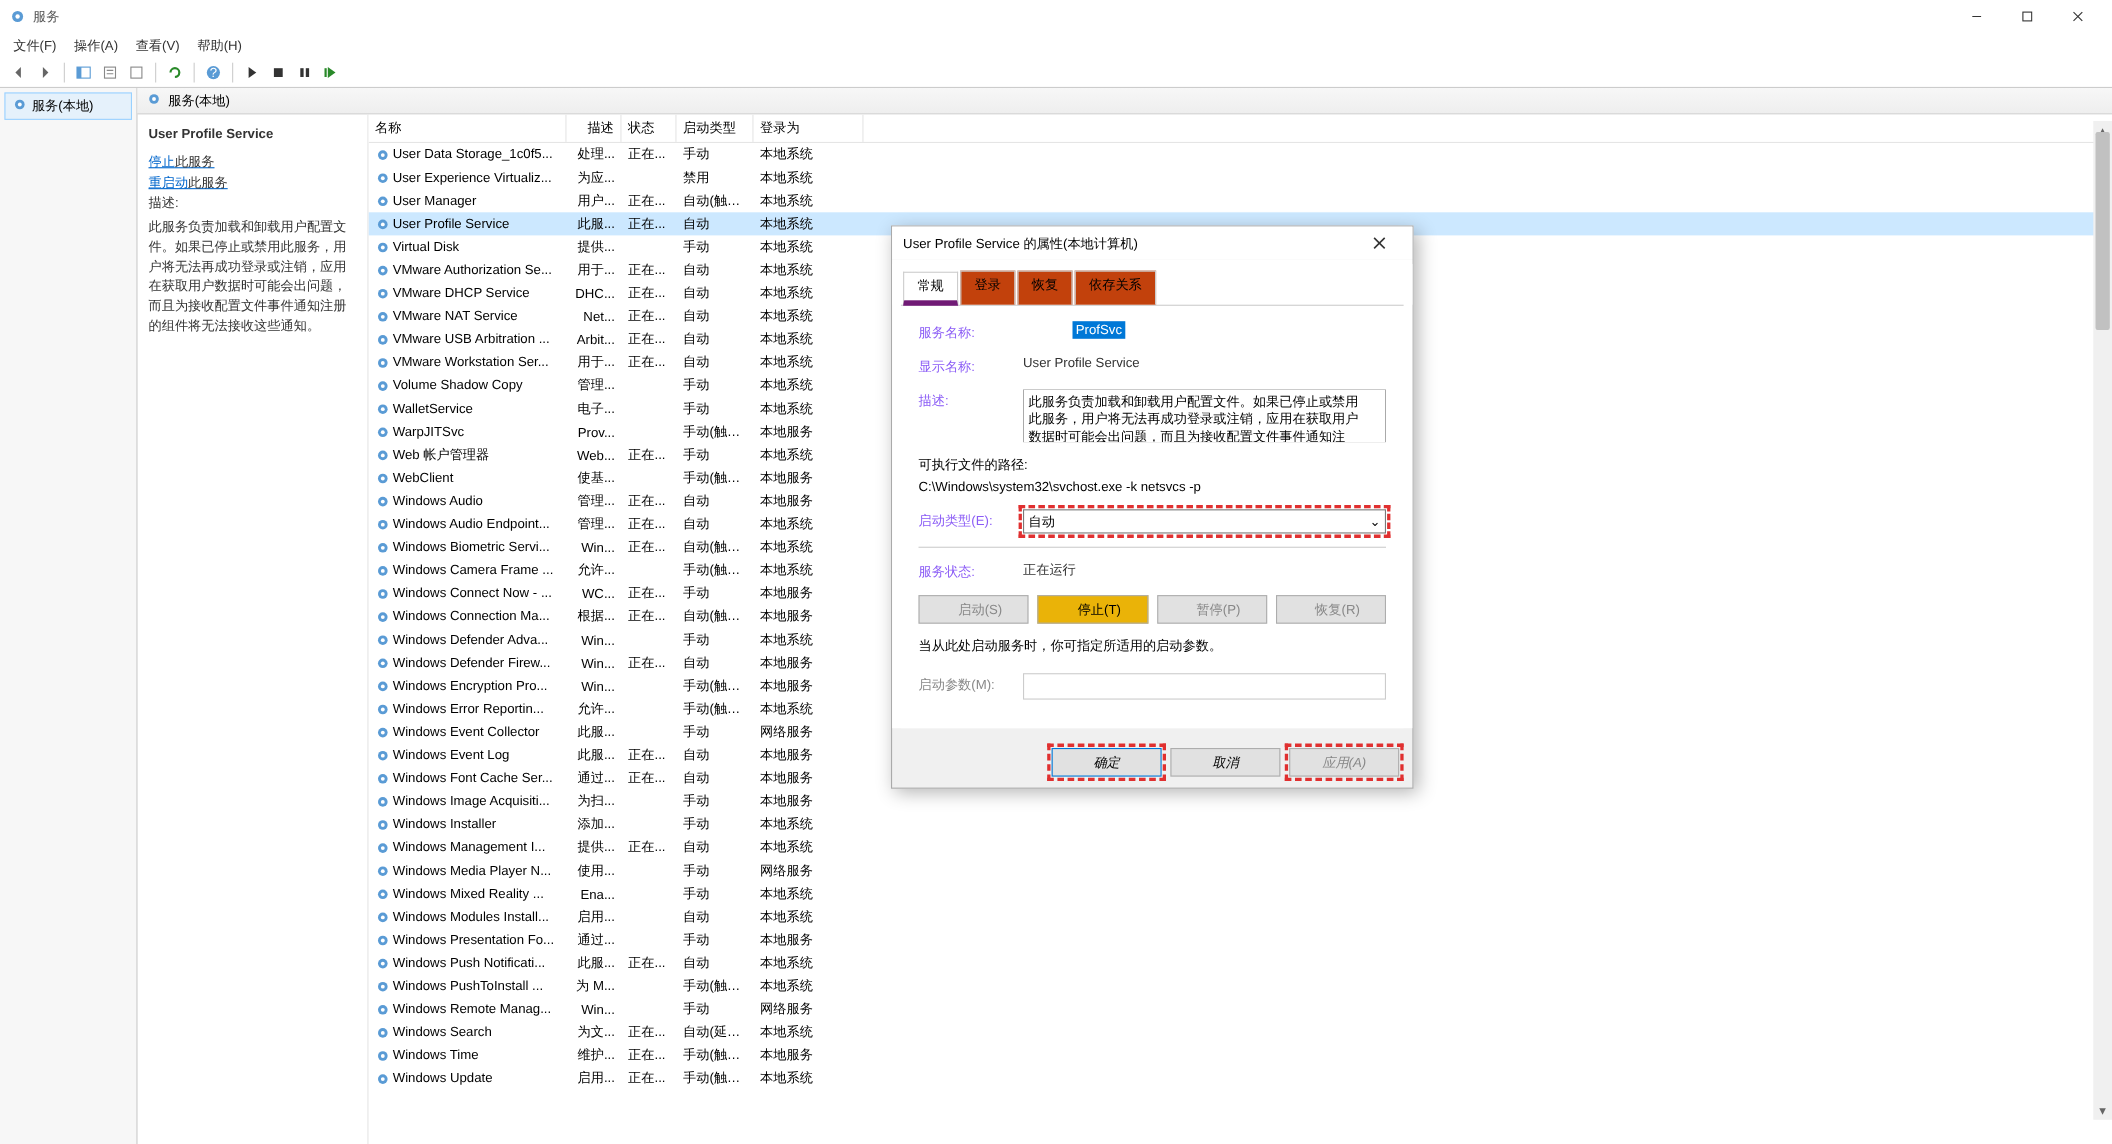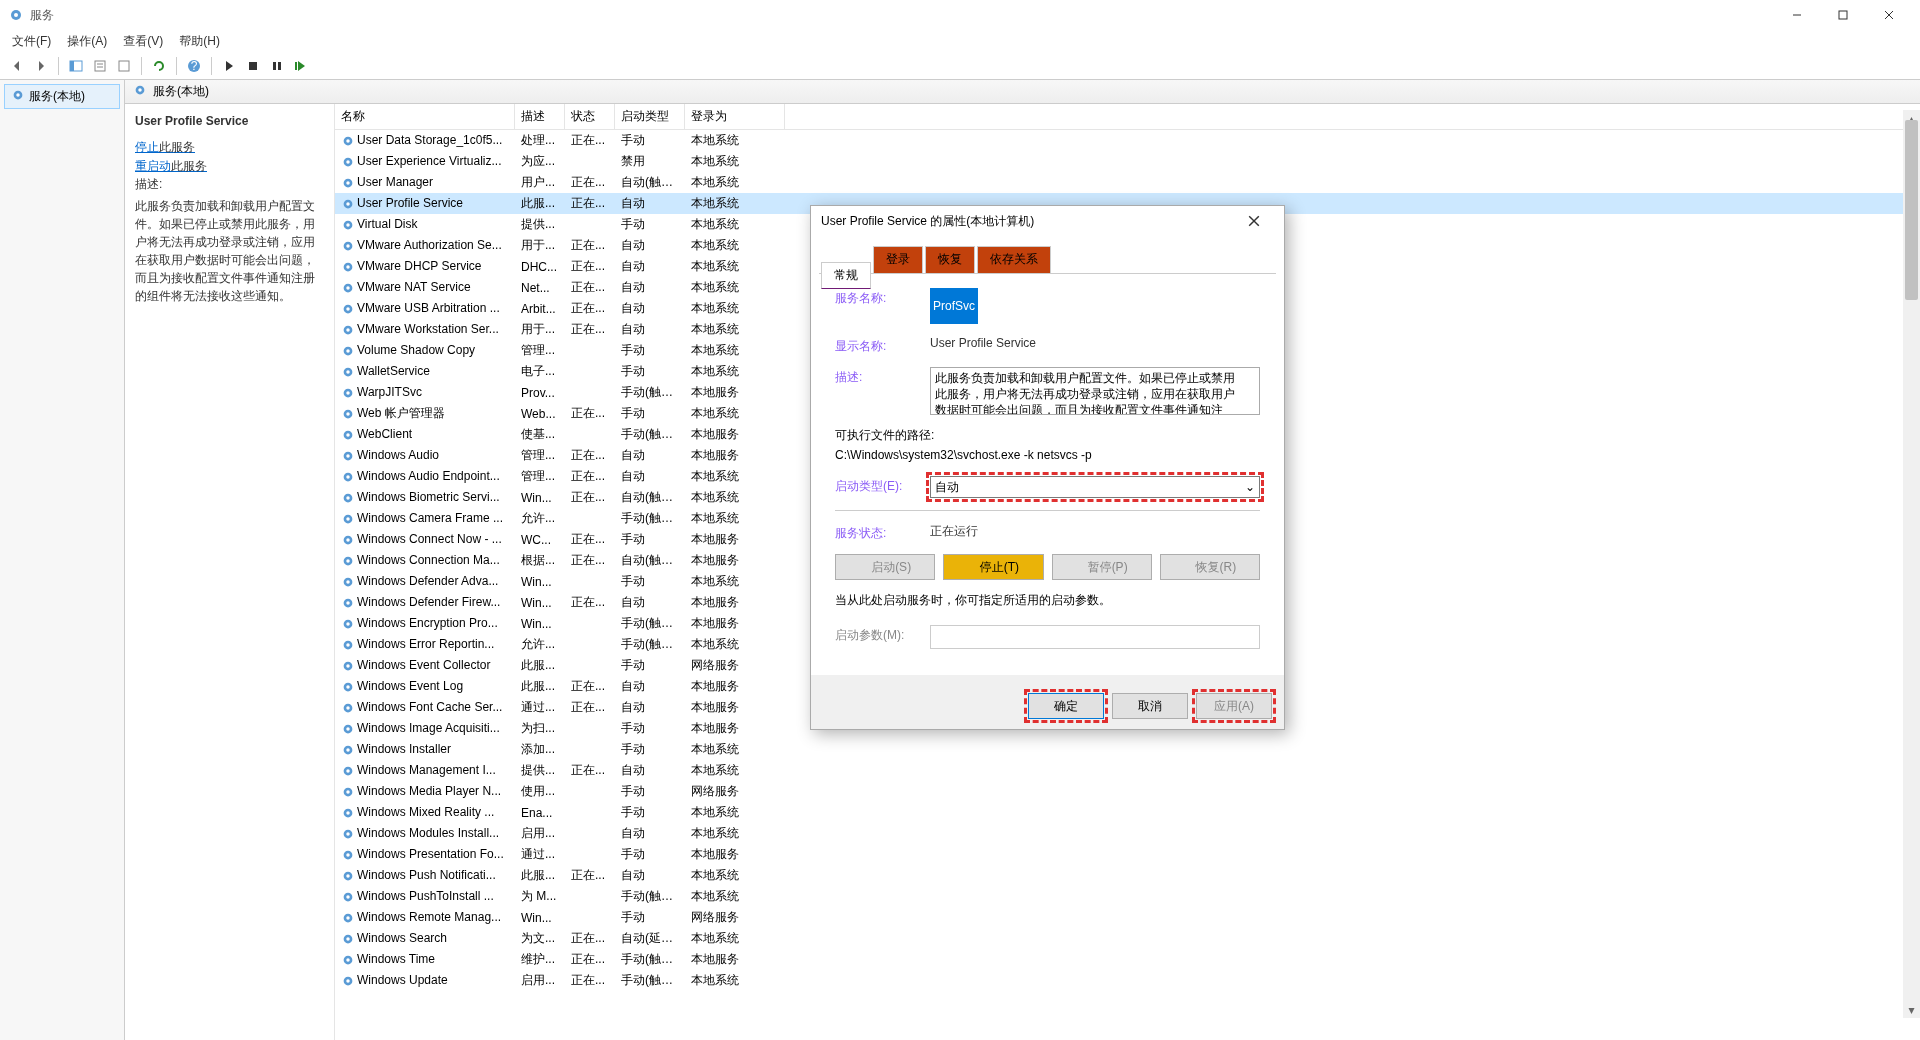--- a/index.html
+++ b/index.html
@@ -35,21 +35,21 @@
 .detail-title { font-weight: bold; margin-bottom: 10px; color: #333; }
 .detail-links { }
 .detail-links a { color: #0066cc; text-decoration: underline; display: block; line-height: 1.6; cursor: pointer; }
 .detail-desc-label { margin-bottom: 4px; color: #333; }
 .detail-desc-text { color: #333; line-height: 1.5; }
 
 .list-pane { flex: 1; overflow-y: auto; position: relative; }
 .list-header { display: flex; background: #fff; border-bottom: 1px solid #e5e5e5; position: sticky; top: 0; }
 .list-header div { padding: 4px 6px; border-right: 1px solid #e5e5e5; }
 .col-name { width: 180px; }
-.col-desc { width: 50px; }
+.col-desc { width: 50px; text-align: right; }
 .col-status { width: 50px; }
 .col-startup { width: 70px; }
 .col-logon { width: 100px; }
 
 .list-row { display: flex; height: 21px; align-items: center; }
 .list-row.selected { background: #cce8ff; }
 .list-row > div { padding: 0 6px; white-space: nowrap; overflow: hidden; text-overflow: ellipsis; }
 .row-icon { width: 14px; height: 14px; margin-right: 2px; display: inline-flex; vertical-align: middle; }
 
 
@@ -59,43 +59,43 @@
 .vscroll .arrow.up { top: 0; }
 .vscroll .arrow.down { bottom: 0; }
 
 
 .dialog { position: absolute; left: 810px; top: 205px; width: 475px; background: #f0f0f0; border: 1px solid #aaa; box-shadow: 4px 4px 16px rgba(0,0,0,0.3); }
 .dlg-title { height: 30px; display: flex; align-items: center; padding: 0 10px; background: #fff; text-align: right; }
 .dlg-close { margin-left: auto; width: 40px; height: 28px; display: flex; align-items: center; justify-content: center; }
 
 .dlg-tabs { display: flex; padding: 6px 10px 0 10px; background: #fff; }
 .dlg-tab { padding: 4px 12px; border: 1px solid #ccc; border-bottom: none; background: #c2410c; margin-right: 2px; }
-.dlg-tab.active { background: #fff; border-bottom: 1px solid #701a75; position: relative; top: 16px; }
+.dlg-tab.active { background: #fff; border-bottom: 5px solid #701a75; position: relative; top: 1px; }
 .dlg-tabcontent { border-top: 1px solid #ccc; background: #fff; margin: 0 8px 8px 8px; padding: 14px 16px; }
 
 .dlg-row { display: flex; align-items: flex-start; margin-bottom: 12px; }
 .dlg-label { width: 95px; color: #8b5cf6; padding-top: 2px; }
 .dlg-value { flex: 1; color: #333; }
-.dlg-value.highlight { background: #0078d7; color: #fff; padding: 11px 3px; display: inline-block; }
+.dlg-value.highlight { background: #0078d7; color: #fff; padding: 1px 3px; display: inline-block; margin-left: 45px; }
 
 .dlg-textarea { flex: 1; height: 48px; border: 1px solid #aaa; padding: 2px 18px 2px 4px; overflow-y: scroll; background: #fff; line-height: 1.35; position: relative; }
 
 .dlg-select { flex: 1; height: 22px; border: 1px solid #7a7a7a; background: #fff; padding: 0 4px; display: flex; align-items: center; justify-content: space-between; }
 .red-highlight { outline: 3px dashed #e03030; outline-offset: 1px; }
 
 .dlg-hr { border: none; border-top: 1px solid #ccc; margin: 10px 0 12px 0; }
 
 .dlg-btnrow { display: flex; gap: 8px; margin: 12px 0; }
 .dlg-btn { flex: 1; height: 26px; border: 1px solid #adadad; background: #e1e1e1; display: flex; align-items: center; justify-content: center; color: #888; padding-left: 12px; }
 .dlg-btn.enabled { color: #000; background: #eab308; }
 
 .dlg-input { flex: 1; height: 24px; border: 1px solid #ccc; background: #fff; }
 
 .dlg-footer { display: flex; justify-content: flex-end; gap: 8px; padding: 10px 12px; }
-.dlg-footer .fbtn { width: 76px; height: 26px; border: 1px solid #adadad; background: #e1e1e1; display: flex; align-items: center; justify-content: center; }
+.dlg-footer .fbtn { width: 100px; height: 26px; border: 1px solid #adadad; background: #e1e1e1; display: flex; align-items: center; justify-content: center; font-style: italic; }
 .dlg-footer .fbtn.default { border-color: #0078d7; }
 
 .gear-svg { fill: #5a9bd5; }
 .arrow-svg { fill: #666; }
 </style>
 </head>
 <body>
 
 <div class="titlebar">
   <span class="app-icon">

